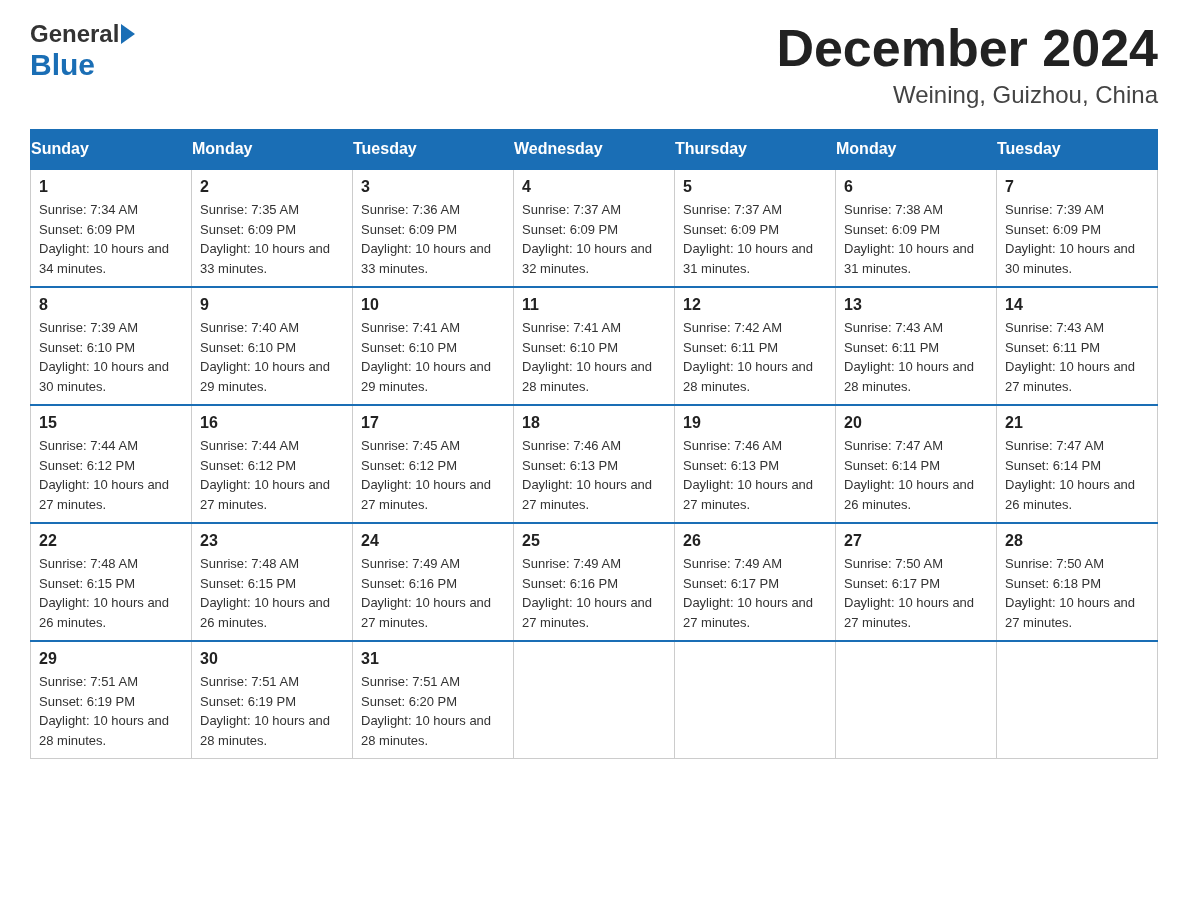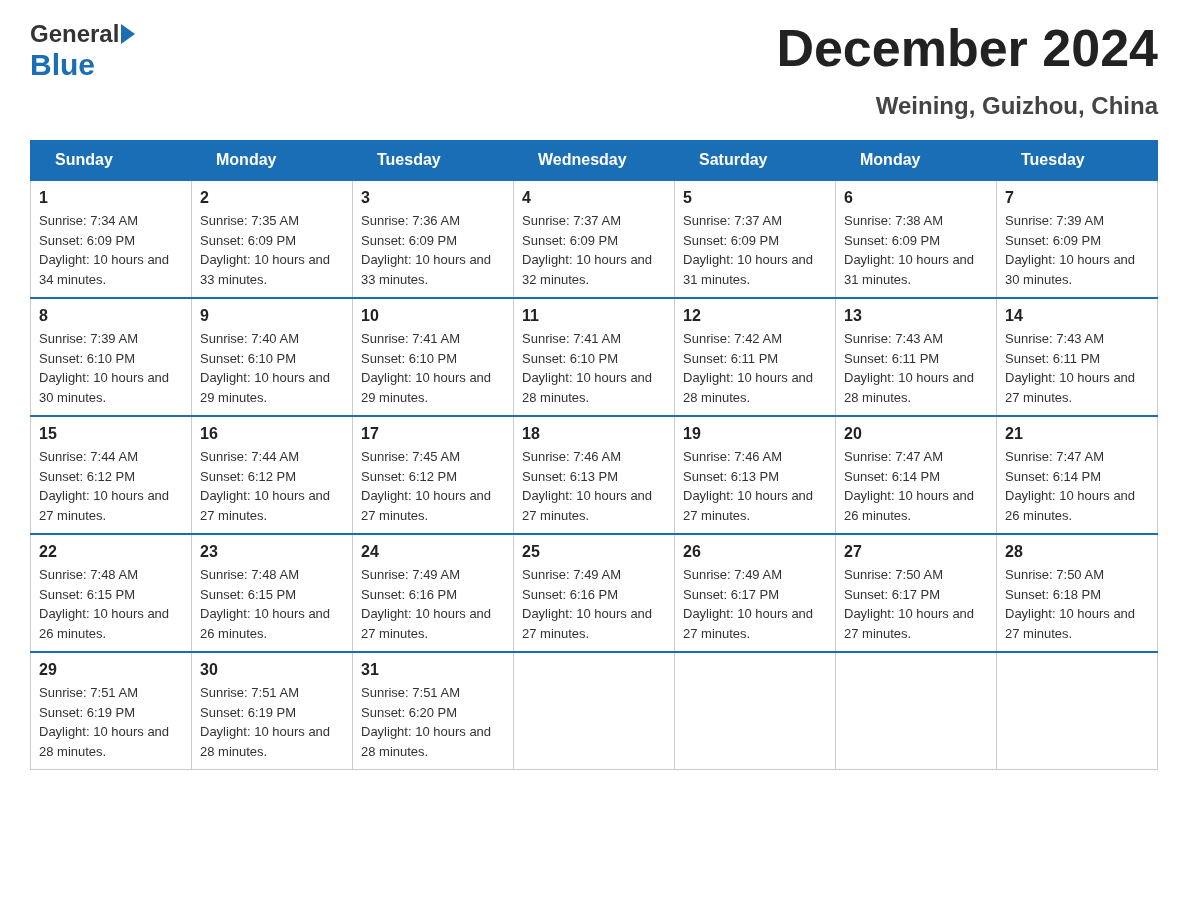--- a/index.html
+++ b/index.html
@@ -48,32 +48,31 @@
     }
     .month-title {
       font-size: 52px;
       font-weight: bold;
       color: #222;
       line-height: 1.1;
     }
     .location-title {
       font-size: 24px;
       color: #444;
-      margin-top: 15px;
-      font-weight: bold;
+      margin-top: 4px;
     }
     .calendar-table {
       width: 100%;
       border-collapse: collapse;
       table-layout: fixed;
     }
     .calendar-table th {
       background-color: #1a6eb5;
       color: #fff;
-      padding: 10px 24px;
+      padding: 10px 0;
       font-size: 16px;
       font-weight: bold;
       text-align: left;
       border: 1px solid #1a6eb5;
     }
     .calendar-table td {
       vertical-align: top;
       padding: 8px 8px;
       border: 1px solid #ccc;
       border-top: 2px solid #1a6eb5;
@@ -116,21 +115,21 @@
   </div>
 </div>
 
 <table class="calendar-table">
   <thead>
     <tr>
     <th>Sunday</th>
         <th>Monday</th>
         <th>Tuesday</th>
         <th>Wednesday</th>
-        <th>Saturday</th>
+        <th>Thursday</th>
         <th>Monday</th>
         <th>Tuesday</th>
       </tr>
   </thead>
   <tbody id="calendar-body">
   <tr>
         <td>
           <span class="day-number">1</span>
 <div class="day-info">Sunrise: 7:34 AM<br>Sunset: 6:09 PM<br>Daylight: 10 hours and 34 minutes.</div>
         </td>

